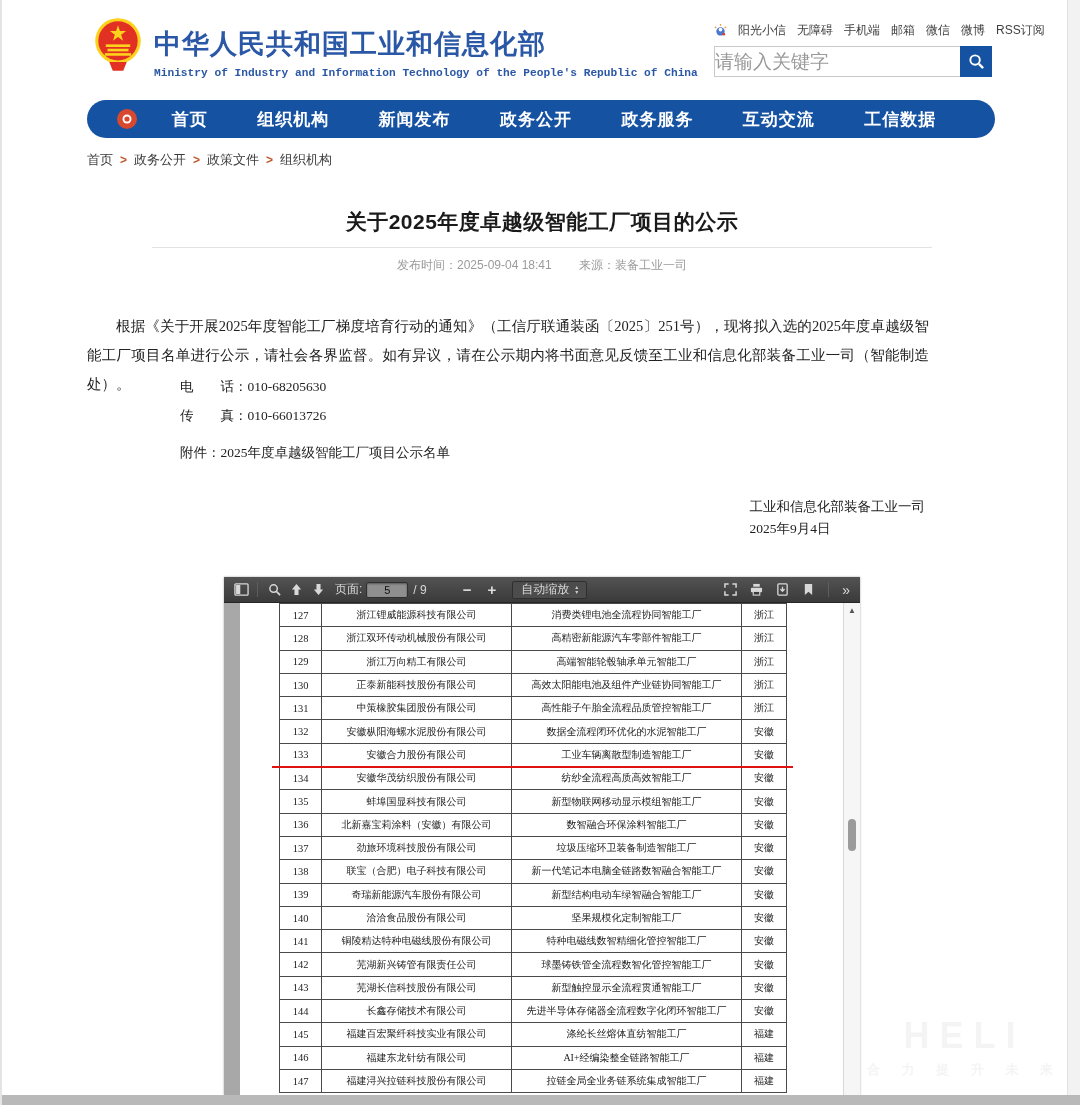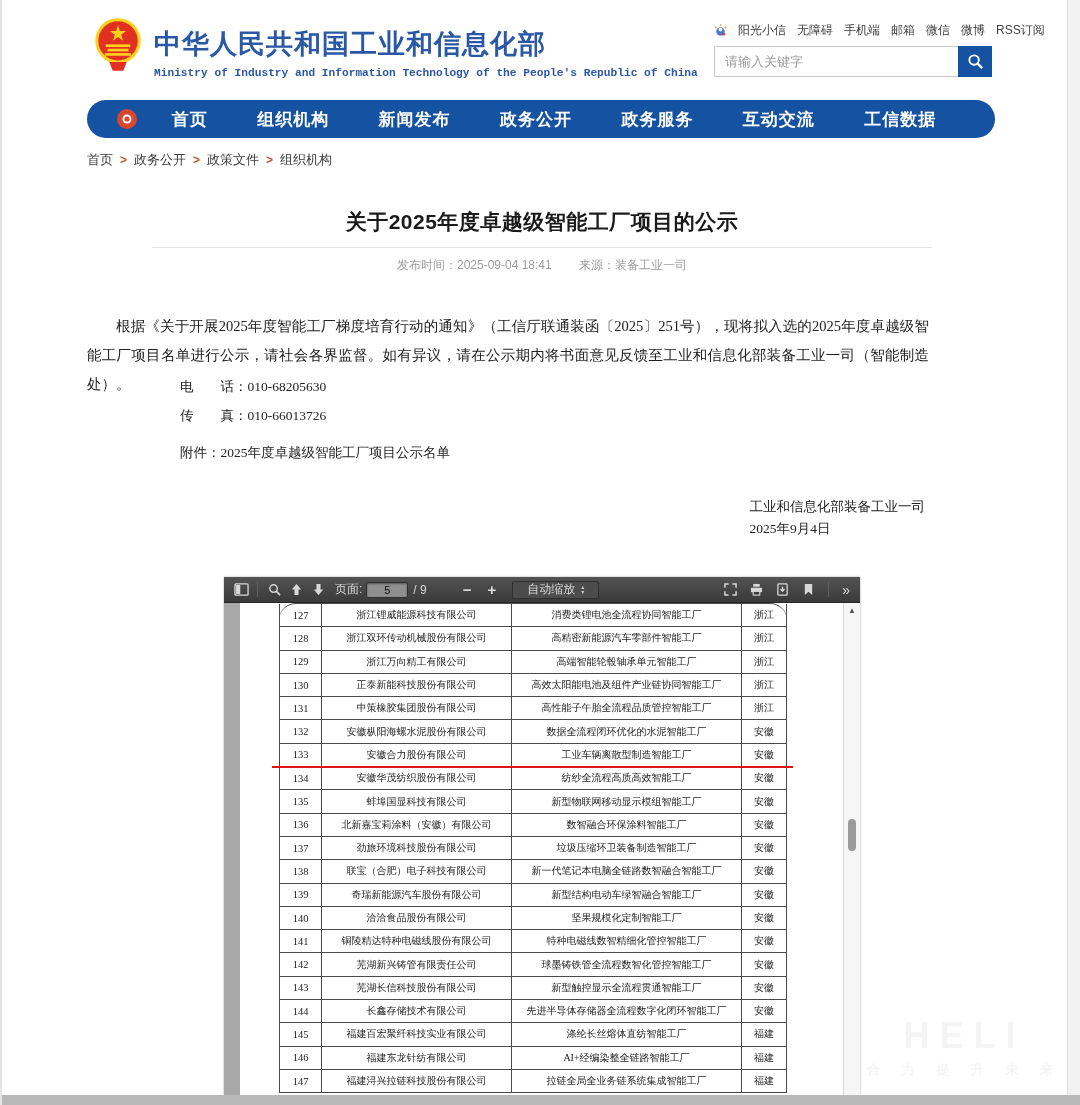--- a/index.html
+++ b/index.html
@@ -14,21 +14,21 @@
   
   .hdr { position:absolute; top:0; left:0; width:1080px; height:96px; background:#fff; }
   .emblem { position:absolute; left:88px; top:16px; width:56px; height:62px; }
   .site-titles { position:absolute; left:152px; top:26px;font-family:Liberation Mono, monospace; }
   .site-title { font-size:27px; font-weight:bold; color:#2a57a6; letter-spacing:1px; }
   .site-subtitle { font-size:11.2px; font-weight:bold; color:#2a57a6; margin-top:5px; }
   .quick-links { position:absolute; top:22px; left:712px; width:280px; display:flex; align-items:center; gap:11px; font-size:12px; color:#404040; }
   .quick-links .ql-item { cursor:pointer; white-space:nowrap; }
   .sun-icon { width:13px; height:13px; display:inline-block; }
   .search-wrap { position:absolute; top:46px; left:712px; width:278px; height:31px; display:flex; }
-  .search-input { flex:1; height:31px; border:1px solid #c9c9c9; border-right:none; padding:0 10px; font-size:13px; color:#555; outline:none; }
+  .search-input { flex:1; height:31px; border:1px solid #c9c9c9; border-right:none; padding:0 0; font-size:19px; color:#555; outline:none; }
   .search-input::placeholder { color:#9a9a9a; }
   .search-btn { width:34px; height:31px; background:#1552a2; border:none; display:flex; align-items:center; justify-content:center; cursor:pointer; }
   
   .nav { position:absolute; top:100px; left:85px; width:908px; height:38px; background:#1552a2; border-radius:19px; display:flex; align-items:center; padding:0 34px 0 28px; }
   .nav-logo { width:24px; height:24px; margin-right:8px; }
   .nav-items { flex:1; display:flex; justify-content:space-around; align-items:center; }
   .nav-item { color:#fff; font-size:17px; font-weight:600; letter-spacing:1px; cursor:pointer; white-space:nowrap; }
   
   .crumbs { position:absolute; top:151px; left:85px; font-size:13px; color:#3c3c3c; display:flex; gap:7px; align-items:center; }
   .crumb { cursor:pointer; }
@@ -47,32 +47,32 @@
   
   .viewer { position:absolute; top:577px; left:222px; width:636px; height:518px; background:#a8a8a8; overflow:hidden; box-shadow:0 0 2px rgba(0,0,0,.35); }
   .vtoolbar { position:relative; height:26px; background:linear-gradient(#535353,#3a3a3a); border-bottom:1px solid #262626; display:flex; align-items:center; padding:0 6px; color:#d8d8d8; font-size:12px; }
   .tbtn { height:20px; min-width:22px; display:flex; align-items:center; justify-content:center; cursor:pointer; border-radius:2px; }
   .tsep { width:1px; height:15px; background:#2c2c2c; border-right:1px solid #5e5e5e; margin:0 5px; }
   .page-label { margin:0 4px 0 6px; color:#d8d8d8; }
   .page-input { width:42px; height:16px; background:#8f8f8f; border:1px solid #2f2f2f; border-radius:2px; color:#111; font-size:11px; text-align:center; outline:none; box-shadow:inset 0 1px 2px rgba(0,0,0,.4); }
   .page-total { margin-left:5px; color:#d8d8d8; }
   .zoom-group { display:flex; align-items:center; margin-left:28px; }
   .zoom-btn { font-size:15px; font-weight:bold; color:#ddd; padding:0 8px; cursor:pointer; }
-  .zoom-select { display:flex; align-items:center; gap:6px; background:#4c4c4c; border:1px solid #2f2f2f; border-radius:2px; height:18px; padding:0 14px; margin-left:8px; cursor:pointer; }
+  .zoom-select { display:flex; align-items:center; gap:6px; background:#4c4c4c; border:1px solid #2f2f2f; border-radius:2px; height:18px; padding:0 8px; margin-left:8px; cursor:pointer; }
   .zoom-select .spin { display:flex; flex-direction:column; font-size:6px; line-height:5px; color:#ccc; }
   .tool-right { margin-left:auto; display:flex; align-items:center; gap:4px; }
   .chev { font-size:14px; color:#ddd; padding:0 4px; cursor:pointer; }
   .vbody { position:relative; height:492px; display:flex; }
   .vgutter { width:16px; background:#a8a8a8; }
   .vpage { flex:1; background:#fff; position:relative; overflow:hidden; }
   .vscroll { width:17px; background:#f6f6f6; border-left:1px solid #d8d8d8; position:relative; }
   .vscroll .arrow-up { position:absolute; top:3px; left:0; width:16px; text-align:center; font-size:8px; color:#555; }
   .vscroll .thumb { position:absolute; top:216px; left:4px; width:8px; height:32px; background:#9b9b9b; border-radius:4px; }
   
-  .pdf-table { position:absolute; top:0; left:39px; width:508px; border-top:1px solid #4a4a4a; font-family:"Liberation Serif", "DejaVu Serif", serif;border-radius:17px; }
+  .pdf-table { position:absolute; top:0; left:39px; width:508px; border-top:1px solid #4a4a4a; font-family:"Liberation Serif", "DejaVu Serif", serif; }
   .prow { display:grid; grid-template-columns:43px 190px 230px 45px; height:23.3px; }
   .prow > div { border:1px solid #4a4a4a; border-top:none; border-left:none; display:flex; align-items:center; justify-content:center; font-size:10px; color:#1d1d1d; overflow:hidden; white-space:nowrap; }
   .prow > div:first-child { border-left:1px solid #4a4a4a; font-size:10.5px; }
   .prow.highlighted { position:relative; }
   .prow.highlighted::after { content:""; position:absolute; left:-7px; right:-6px; bottom:-1px; height:2px; background:#e01111; }
   
   .page-scroll-strip { position:absolute; top:0; right:0; width:13px; height:1105px; background:#f2f2f2; border-left:1px solid #e2e2e2; }
   .footer-bar { position:absolute; bottom:0; left:0; width:1080px; height:10px; background:#b9b9b9; }
   .watermark { position:absolute; right:18px; bottom:26px; text-align:center; color:#f4f4f4; pointer-events:none; }
   .watermark .wm-brand { font-size:36px; font-weight:bold; letter-spacing:10px; }

